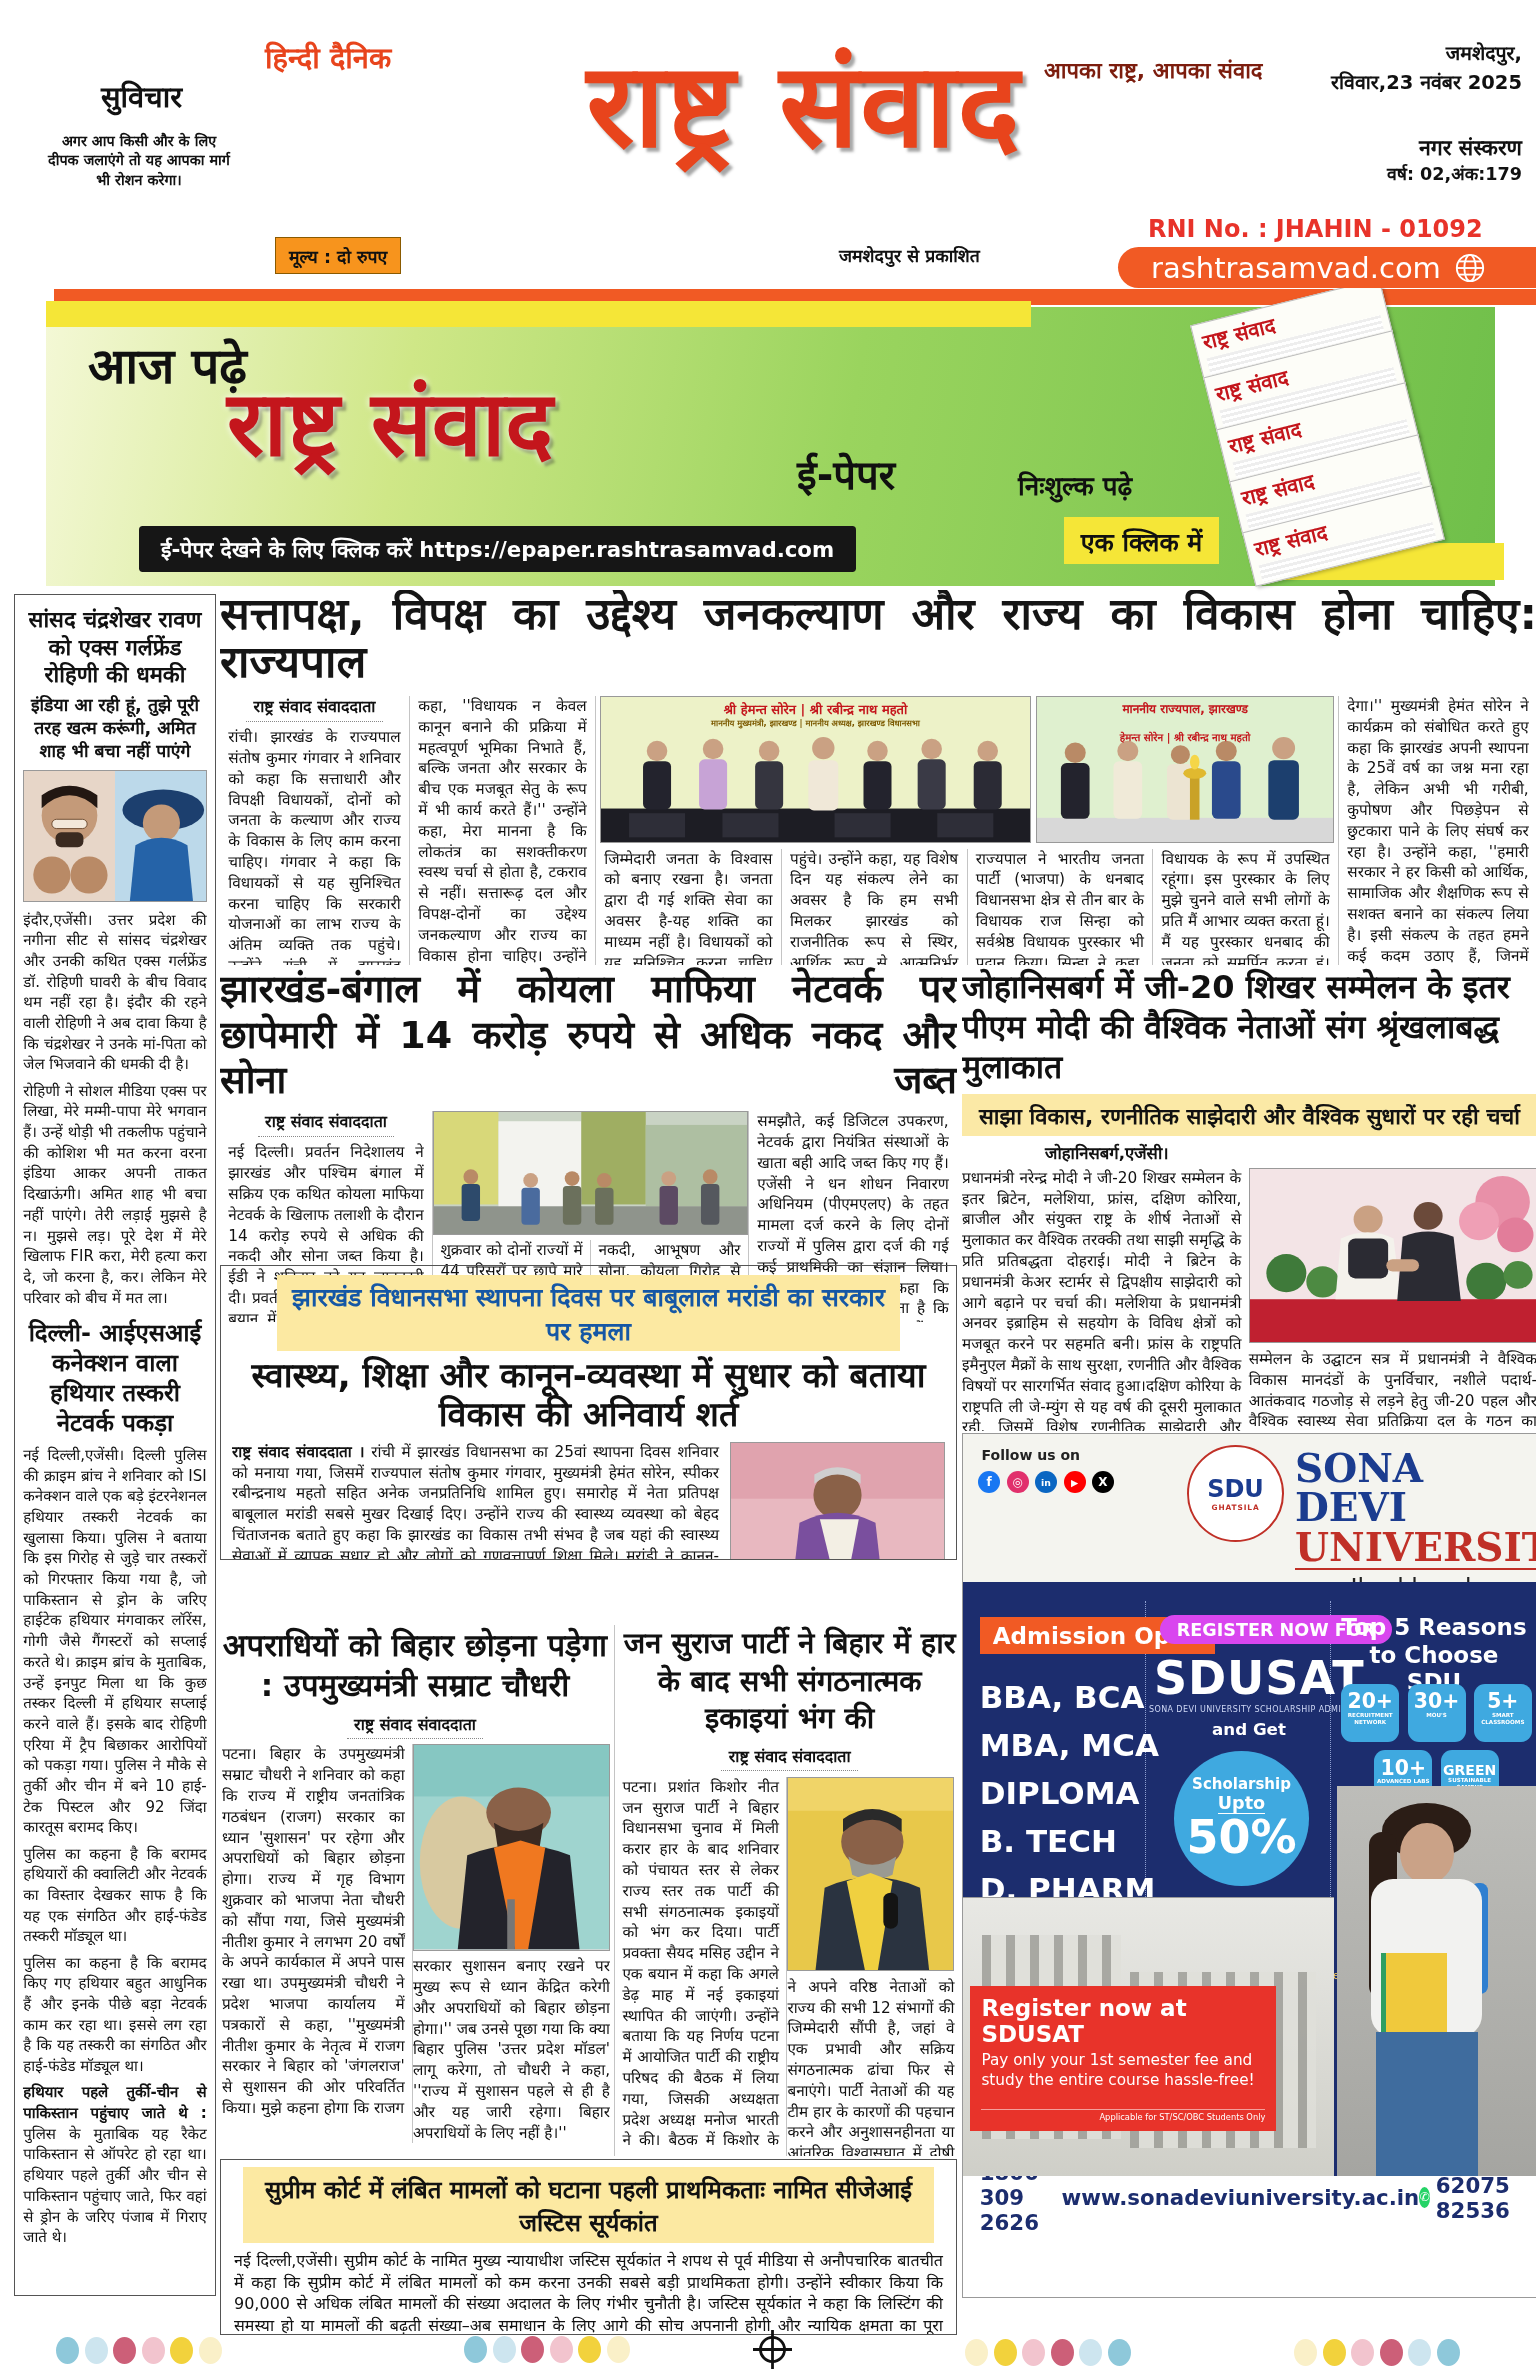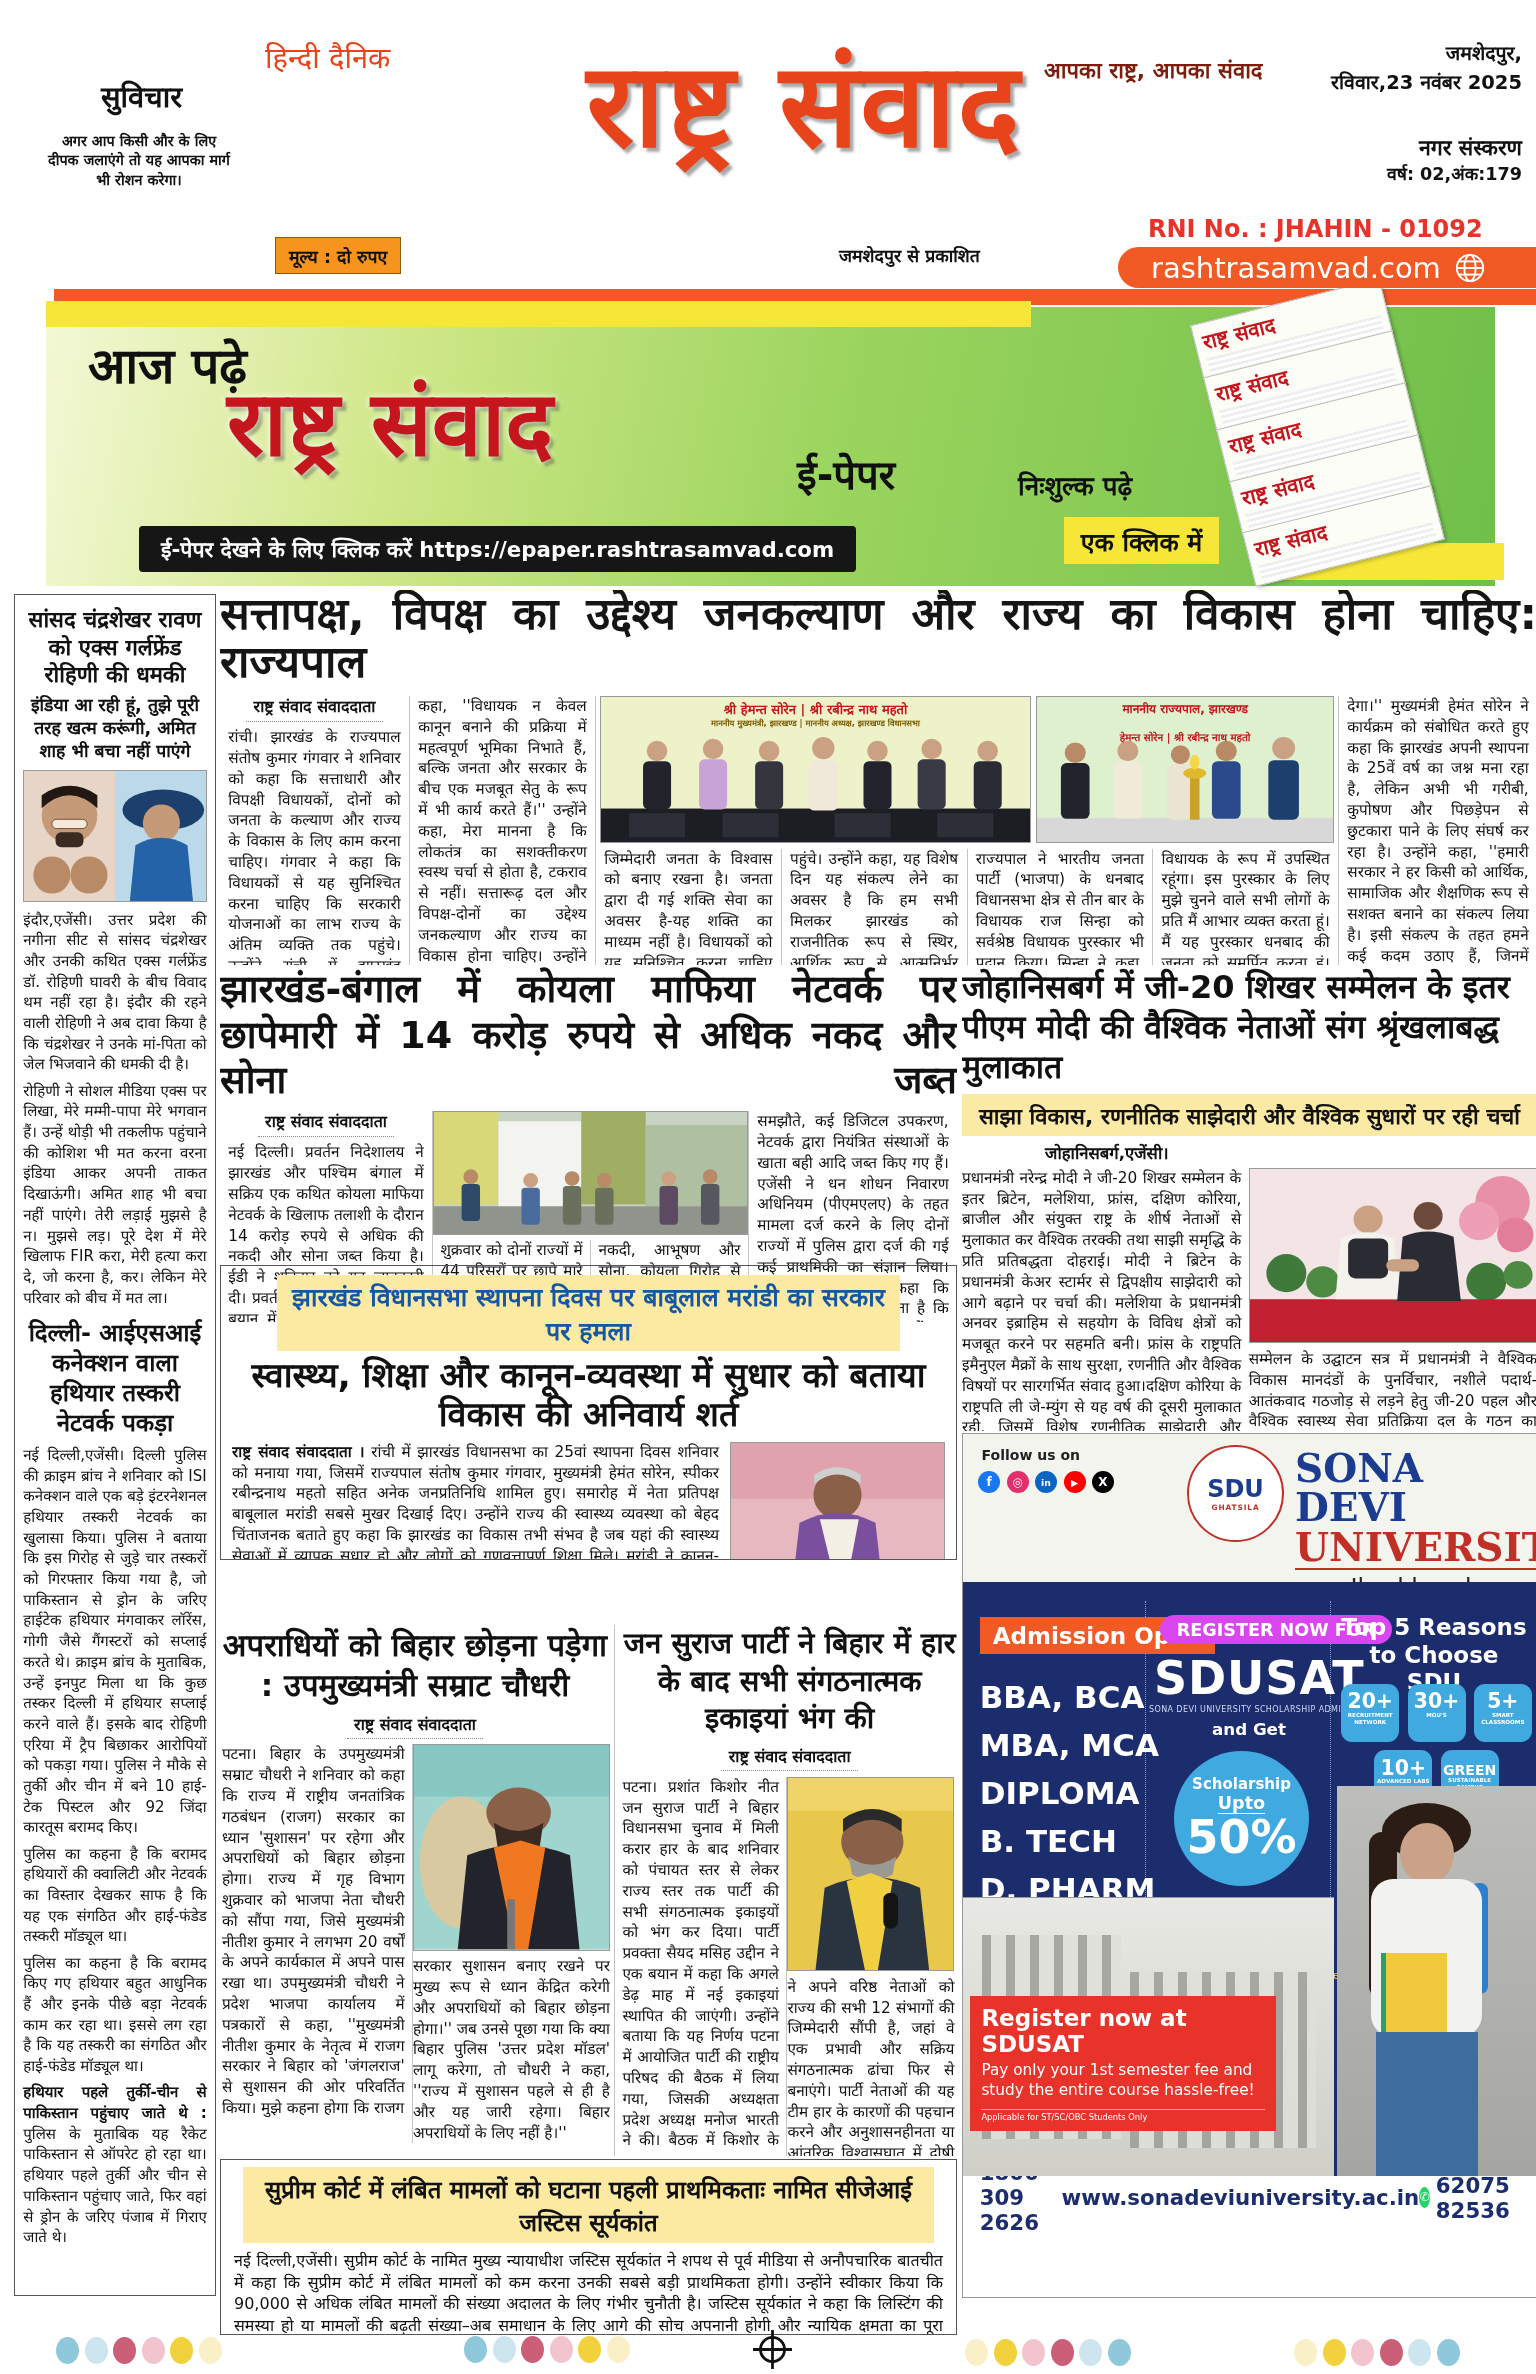--- a/index.html
+++ b/index.html
@@ -7,21 +7,21 @@
   .page{position:relative;width:1537px;height:2375px;background:#fff;overflow:hidden;}
   .abs{position:absolute;}
   .just{text-align:justify;}
   .stretch{text-align:justify;text-align-last:justify;}
   .center{text-align:center;}
   .clip{overflow:hidden;}
 
   
   .suvichar-title{left:65px;top:76px;width:153px;text-align:center;font-size:29px;font-weight:800;}
   .suvichar-quote{left:48px;top:132px;width:182px;font-size:14.4px;font-weight:600;text-align:center;line-height:1.35;}
-  .daily-label{left:265px;top:37px;color:#e8441c;font-size:29px;font-weight:400;}
+  .daily-label{left:265px;top:37px;color:#e8441c;font-size:29px;font-weight:700;}
   .main-title{left:301px;top:45px;width:1006px;text-align:center;color:#e8441c;font-size:117px;font-weight:800;line-height:1.05;text-shadow:3.7px 3.7px 2.8px rgba(60,60,60,.45);letter-spacing:1.9px;}
   .tagline{left:1044px;top:54px;font-size:22px;font-weight:800;color:#7c1d0e;z-index:3;}
   .right-city{right:15px;top:39px;text-align:right;font-size:19.5px;font-weight:800;line-height:1.5;}
   .right-edition{right:15px;top:132px;text-align:right;font-weight:800;}
   .right-edition .l1{font-size:21.3px;}
   .right-edition .l2{font-size:17.6px;}
   .pub-from{left:839px;top:243px;font-size:17.6px;font-weight:800;}
   .rni{left:1148px;top:215px;color:#e8332a;font-size:24px;font-weight:800;}
   .price-box{left:275px;top:237px;background:#f7941d;border:0.9px solid #8a5a00;padding:5.6px 13px;font-size:17.6px;font-weight:800;}
   .site-bar{left:1118px;top:247px;width:419px;height:41px;background:#f15a24;border-radius:24px 0 0 24px;color:#fff;display:flex;align-items:center;padding-left:33px;font-size:29px;box-sizing:border-box;z-index:2;}
@@ -149,21 +149,21 @@
   .stu-head{position:absolute;right:82px;top:37px;width:54px;height:61px;border-radius:50%;background:#caa287;}
   .stu-hair{position:absolute;right:65px;top:16.7px;width:89px;height:56px;border-radius:50%;background:#2b1d16;}
   .stu-hair2{position:absolute;right:139px;top:46px;width:28px;height:167px;border-radius:13px;background:#2b1d16;}
   .stu-body{position:absolute;right:54px;top:93px;width:111px;height:158px;border-radius:22px;background:#f2f2f0;}
   .stu-book{position:absolute;right:89px;top:167px;width:61px;height:89px;background:#f0c93c;border-left:5.6px solid #2e9e62;}
   .stu-jeans{position:absolute;right:58px;top:246px;width:102px;height:144px;background:#3f6c9e;}
   .stu-strap{position:absolute;right:48px;top:97px;width:16.7px;height:111px;background:#2f7fd0;border-radius:7.4px;}
   .reg-red{position:absolute;left:7.4px;bottom:45px;width:306px;background:#e8332a;padding:9.3px 11px;box-sizing:border-box;}
   .reg-red .r1{font-size:23px;font-weight:800;}
   .reg-red .r2{font-size:15.3px;line-height:1.3;margin-top:3.7px;}
-  .reg-red .r3{font-size:8.3px;margin-top:8px;border-top:0.9px solid #ffffff88;padding-top:1.9px;}
+  .reg-red .r3{font-size:8.3px;text-align:right;margin-top:18px;border-top:0.9px solid #ffffff88;padding-top:1.9px;}
   .ad-contact{height:43px;background:#fff;display:flex;justify-content:space-between;align-items:center;padding:0 16.7px;color:#1c2d6e;font-weight:800;font-size:21.3px;}
   .wa{display:flex;align-items:center;gap:5.6px;}
   .wa-ic{width:20.4px;height:20.4px;border-radius:50%;background:#25d366;color:#fff;font-size:12px;display:flex;align-items:center;justify-content:center;}
   .ad-campus{background:#203087;color:#fff;text-align:center;padding:5.6px 7.4px 7.4px;height:68px;box-sizing:border-box;}
   .ad-campus .cl{font-size:17.6px;font-weight:800;}
   .ad-campus .ca{font-size:12.5px;margin-bottom:2.8px;border-bottom:0.9px solid #ffffff66;padding-bottom:3.7px;}
   .ad-campus .ca2{font-size:12.5px;}
 
   
   .dots{display:flex;gap:5.6px;}

